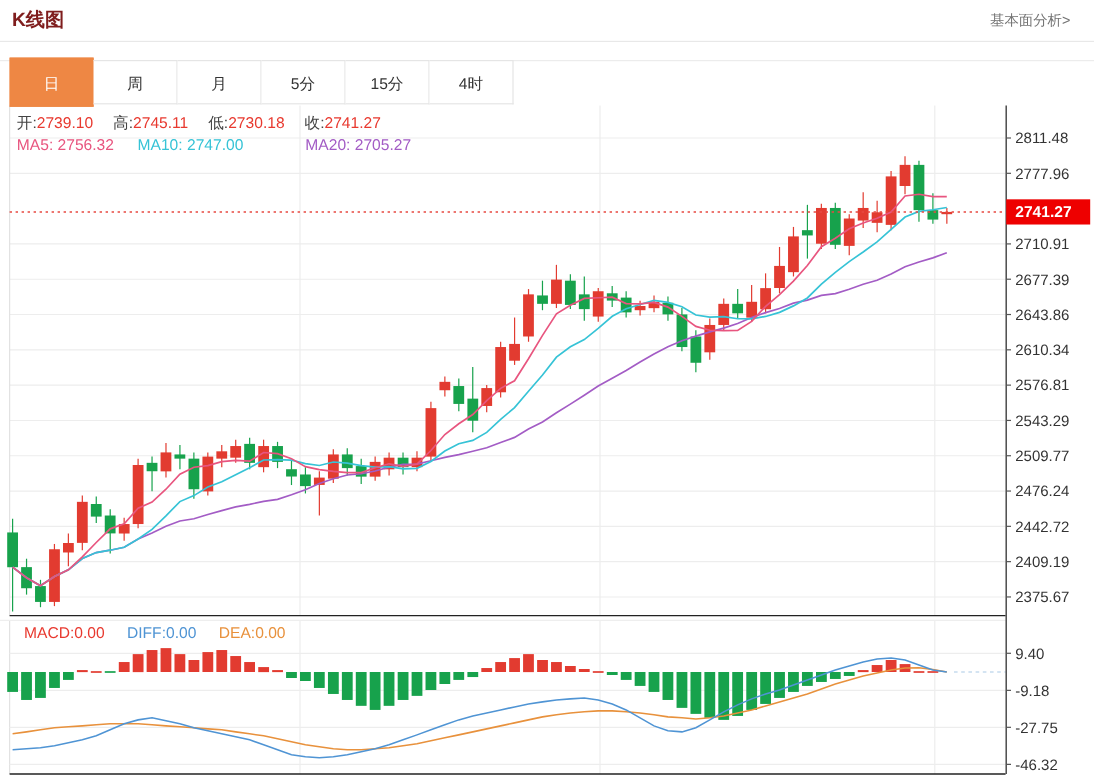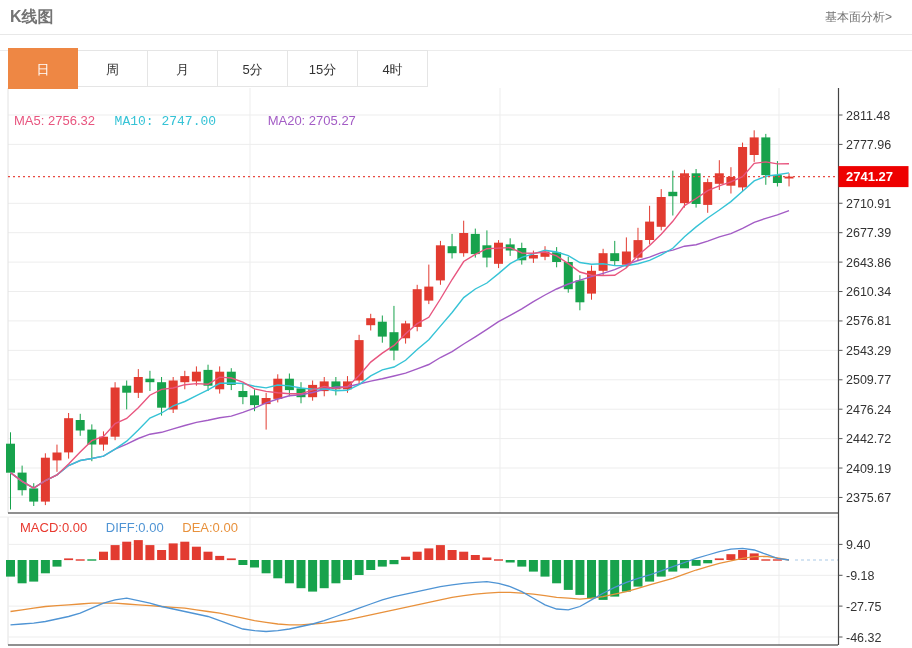--- a/index.html
+++ b/index.html
@@ -1,33 +1,33 @@
 <!DOCTYPE html>
 <html style="--up: #e23b30; --down: #17a24c; --ma5: #e8557f; --ma10: #36c3d6; --ma20: #a35cc5; --diff: #4f94d4; --dea: #e8913c; --marker_bg: #ee0000; --dotted_line: #e84a42; --active_tab_bg: #ee8744; --value_red: #e8392f; --zero_dash: #a9c9e6;"><head>
 <meta charset="utf-8">
 <style>
   html,body { margin:0; padding:0; background:#fff; font-family:"Liberation Sans", sans-serif; }
   .stage { position:relative; width:912px; height:648px; background:#fff; overflow:hidden; }
-  .page-title { position:absolute; left:10px; top:7px; font-size:16px; font-weight:bold; color:#737373; z-index:3; }
+  .page-title { position:absolute; left:10px; top:7px; font-size:16px; font-weight:bold; color:#7f1d1d; z-index:3; }
   .fund-link { position:absolute; right:20px; top:9px; font-size:12px; color:#737373; cursor:pointer; z-index:3; }
   .divider { position:absolute; left:0; top:34px; width:912px; height:1px; background:#e8e8e8; }
   .tabs { position:absolute; left:8px; top:50px; display:flex; z-index:3; align-items:flex-start; }
   .tab { width:70px; height:37px; line-height:37px; text-align:center; font-size:13px; color:#333;
          background:#fff; border:1px solid #e5e5e5; border-left:none; box-sizing:border-box; cursor:pointer; }
   .tab:first-child { border-left:1px solid #e5e5e5; }
   .tab.active { background:var(--active_tab_bg,#ee8744); border-color:var(--active_tab_bg,#ee8744);
                 color:#fff; height:41px; line-height:41px; margin-top:-2px; }
   .tabs-topline { position:absolute; left:0; top:50px; width:912px; height:1px; background:#ececec; }
   .ohlc-row { position:absolute; left:14px; top:94px; font-size:13px; z-index:2; white-space:nowrap; }
   .ohlc-row .lbl { color:#444; }
   .ohlc-row .val { color:var(--value_red,#e8392f); margin-right:13px; }
   .ma-row { position:absolute; left:14px; top:113px; font-size:13px; z-index:2; white-space:nowrap; }
   .ma-row .pair { margin-right:16px; }
   .ma5  { color:var(--ma5,#e8557f); }
-  .ma10 { color:var(--ma10,#36c3d6);font-family:Liberation Mono, monospace; }
+  .ma10 { color:var(--ma10,#36c3d6); }
   .ma20 { color:var(--ma20,#a35cc5);margin-left:32px; }
   .macd-row { position:absolute; left:20px; top:520px; font-size:13px; z-index:2; white-space:nowrap; }
   .macd-row .pair { margin-right:15px; }
   .c-macd { color:var(--value_red,#d2382e); }
   .c-diff { color:var(--diff,#4f94d4); }
   .c-dea  { color:var(--dea,#e8913c); }
   svg.chart { position:absolute; left:0; top:0; z-index:1; }
 </style>
 </head>
 <body>
@@ -321,20 +321,26 @@
       <line x1="838.5" y1="575.3" x2="842.5" y2="575.3" stroke="#555"></line>
       <text x="846" y="579.8" font-size="12.5" fill="#333">-9.18</text>
       <line x1="838.5" y1="606.1" x2="842.5" y2="606.1" stroke="#555"></line>
       <text x="846" y="610.6" font-size="12.5" fill="#333">-27.75</text>
       <line x1="838.5" y1="637.0" x2="842.5" y2="637.0" stroke="#555"></line>
       <text x="846" y="641.5" font-size="12.5" fill="#333">-46.32</text>
       <rect x="838.5" y="166.1" width="70" height="21" fill="#ee0000"></rect>
       <text x="846" y="181.1" font-size="13" font-weight="bold" fill="#fff">2741.27</text>
     </svg>
 
+  <div class="ohlc-row">
+    <span class="lbl">开:</span><span class="val">2739.10</span>
+    <span class="lbl">高:</span><span class="val">2745.11</span>
+    <span class="lbl">低:</span><span class="val">2730.18</span>
+    <span class="lbl">收:</span><span class="val">2741.27</span>
+  </div>
 
   <div class="ma-row">
     <span class="pair ma5"><span>MA5:</span> <span>2756.32</span></span>
     <span class="pair ma10"><span>MA10:</span> <span>2747.00</span></span>
     <span class="pair ma20"><span>MA20:</span> <span>2705.27</span></span>
   </div>
 
   <div class="macd-row">
     <span class="pair c-macd"><span>MACD:</span><span>0.00</span></span>
     <span class="pair c-diff"><span>DIFF:</span><span>0.00</span></span>

